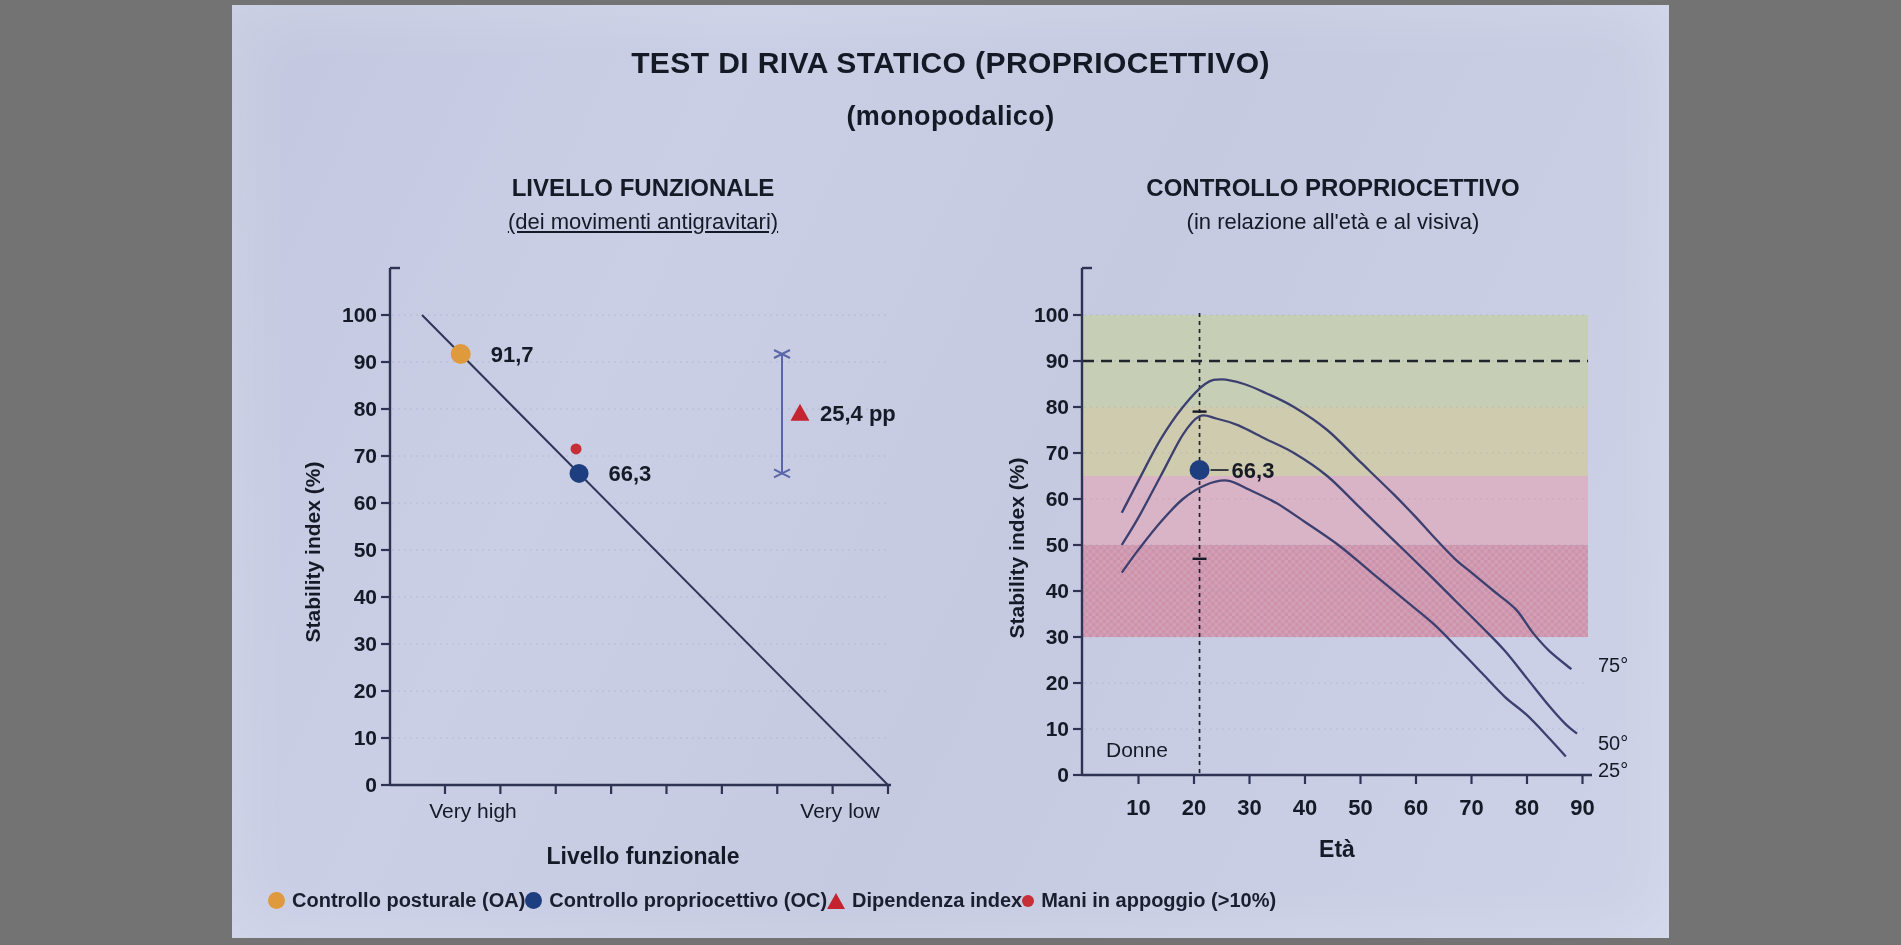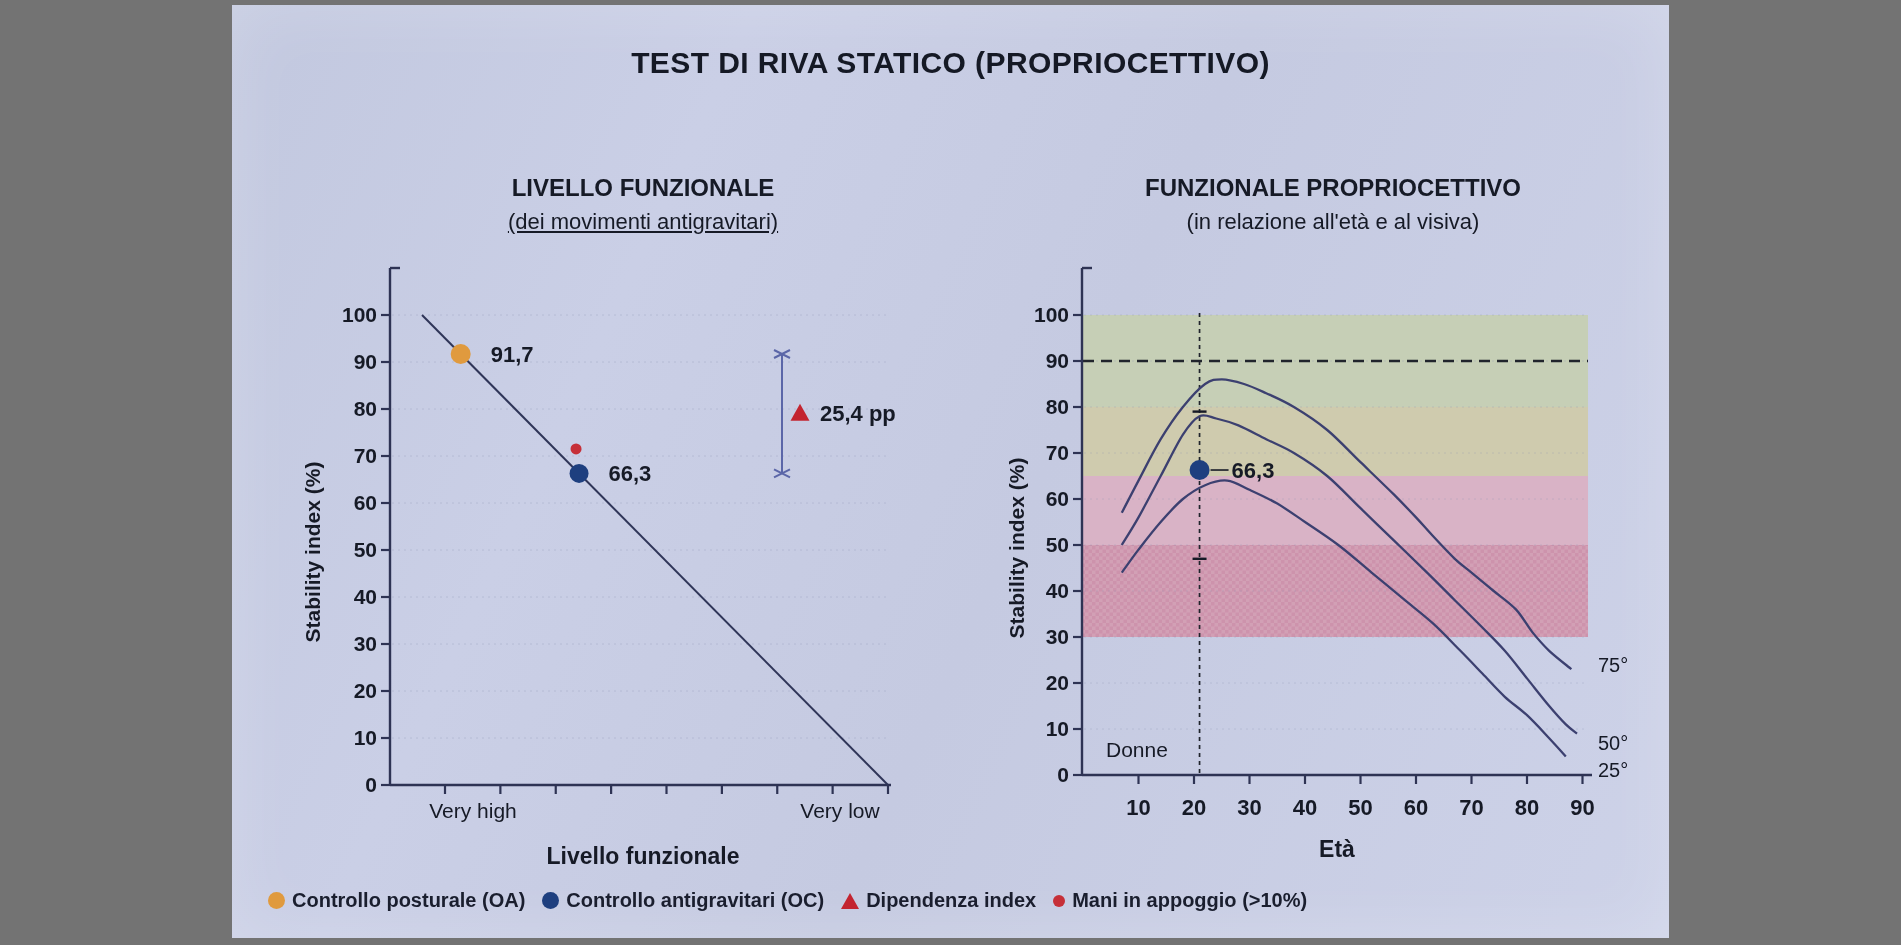--- a/index.html
+++ b/index.html
@@ -26,40 +26,41 @@
   .chart-title    { font-weight:bold; font-size:24px; }
   .chart-subtitle { font-weight:500;  font-size:22px; }
   .lc-title    { left:383px;  top:174px; }
   .lc-subtitle { left:383px;  top:209px;text-decoration:underline; }
   .rc-title    { left:1073px; top:174px; }
   .rc-subtitle { left:1073px; top:209px; }
   svg.chart-layer { position:absolute; left:0; top:0; }
   svg text { font-family:"Liberation Sans","DejaVu Sans",sans-serif; }
   .legend {
     position:absolute; left:268px; top:889px; display:flex; align-items:center;
-    gap:17px; font-size:20px; font-weight:600; color:#1a1e2e; white-space:nowrap;
+    font-size:20px; font-weight:600; color:#1a1e2e; white-space:nowrap;
   }
   .legend-item { display:flex; align-items:center; gap:7px; }
   .marker { display:inline-block; }
   .m-circle       { width:17px; height:17px; border-radius:50%; }
   .m-circle-small { width:12px; height:12px; border-radius:50%; }
   .m-triangle     { width:0; height:0; border-left:9px solid transparent;
                     border-right:9px solid transparent; border-bottom:16px solid #c32430; }
 </style>
 </head>
 <body>
 
 <div class="canvas">
   <div class="paper"></div>
 
   <div class="page-title">TEST DI RIVA STATICO (PROPRIOCETTIVO)</div>
+  <div class="page-subtitle">(monopodalico)</div>
 
   <div class="chart-title lc-title">LIVELLO FUNZIONALE</div>
   <div class="chart-subtitle lc-subtitle">(dei movimenti antigravitari)</div>
-  <div class="chart-title rc-title">FUNZIONALE PROPRIOCETTIVO</div>
+  <div class="chart-title rc-title">CONTROLLO PROPRIOCETTIVO</div>
   <div class="chart-subtitle rc-subtitle">(in relazione all'età e al visiva)</div>
 
   <svg id="charts" class="chart-layer" width="1901" height="945" viewBox="0 0 1901 945">
       <g>
         <line x1="392" y1="738" x2="888" y2="738" stroke="#8890b0" stroke-width="1" stroke-dasharray="2 4" opacity="0.3"></line>
         <line x1="392" y1="691" x2="888" y2="691" stroke="#8890b0" stroke-width="1" stroke-dasharray="2 4" opacity="0.3"></line>
         <line x1="392" y1="644" x2="888" y2="644" stroke="#8890b0" stroke-width="1" stroke-dasharray="2 4" opacity="0.3"></line>
         <line x1="392" y1="597" x2="888" y2="597" stroke="#8890b0" stroke-width="1" stroke-dasharray="2 4" opacity="0.3"></line>
         <line x1="392" y1="550" x2="888" y2="550" stroke="#8890b0" stroke-width="1" stroke-dasharray="2 4" opacity="0.3"></line>
         <line x1="392" y1="503" x2="888" y2="503" stroke="#8890b0" stroke-width="1" stroke-dasharray="2 4" opacity="0.3"></line>
@@ -201,21 +202,21 @@
       </g>
     </svg>
 
   <div class="legend">
     <div class="legend-item">
       <span class="marker m-circle" style="background: rgb(224, 154, 62);"></span>
       <span>Controllo posturale (OA)</span>
     </div>
     <div class="legend-item">
       <span class="marker m-circle" style="background: rgb(30, 63, 127);"></span>
-      <span>Controllo antigravitari (OC)</span>
+      <span>Controllo propriocettivo (OC)</span>
     </div>
     <div class="legend-item">
       <span class="marker m-triangle" style="border-bottom-color: rgb(195, 36, 48);"></span>
       <span>Dipendenza index</span>
     </div>
     <div class="legend-item">
       <span class="marker m-circle-small" style="background: rgb(198, 47, 56);"></span>
       <span>Mani in appoggio (&gt;10%)</span>
     </div>
   </div>

